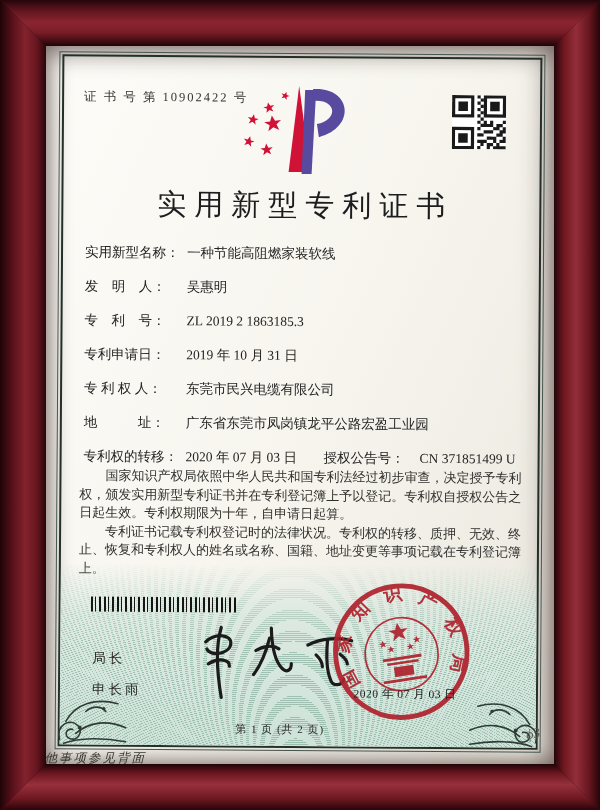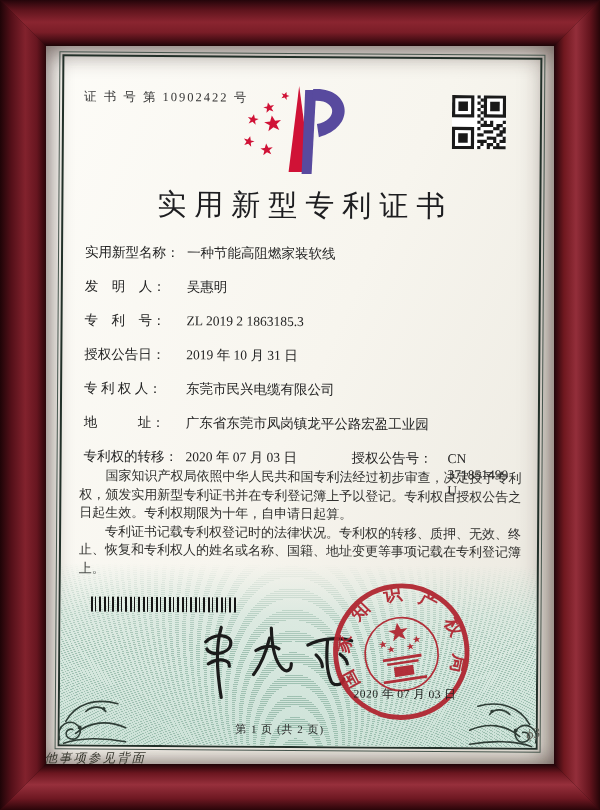--- a/index.html
+++ b/index.html
@@ -38,21 +38,21 @@
   .logo{position:absolute;left:176px;top:24px;}
   .qr{position:absolute;left:388px;top:36px;}
   .title{position:absolute;left:0;right:0;top:128px;text-align:center;
     font-size:29px;letter-spacing:8px;text-indent:8px;color:#1d1d20;font-weight:500;}
 
   .fields{position:absolute;left:22px;right:18px;top:188px;font-size:13.5px;color:#242424;}
   .frow{display:flex;margin-bottom:18px;line-height:16px;}
   .frow .lbl{width:102px;flex:none;}
   .frow .val{flex:1;}
   .grant .val1{width:138px;flex:none;}
-  .grant .lbl2{width:96px;flex:none;margin-left:28px;}
+  .grant .lbl2{width:96px;flex:none;}
 
   .paras{position:absolute;left:18px;right:16px;top:410px;font-size:13px;
     line-height:18.5px;color:#30302e;}
   .paras p{margin:0;text-indent:2em;}
 
   
   .band{position:absolute;left:0;right:0;bottom:0;height:182px;
     background:linear-gradient(180deg,rgba(214,231,222,0) 0%,rgba(214,231,222,.8) 28%,#d6e7de 55%,#cde2d8 100%);}
   .band-lines{position:absolute;inset:0;
     background:repeating-radial-gradient(900px 430px at 50% 135%,rgba(96,148,126,.45) 0 1px,rgba(96,148,126,0) 1px 4px);
@@ -144,21 +144,21 @@
           </div>
           <div class="frow">
             <span class="lbl">发　明　人：</span>
             <span class="val">吴惠明</span>
           </div>
           <div class="frow">
             <span class="lbl">专　利　号：</span>
             <span class="val">ZL 2019 2 1863185.3</span>
           </div>
           <div class="frow">
-            <span class="lbl">授权公告日：</span>
+            <span class="lbl">专利申请日：</span>
             <span class="val">2019 年 10 月 31 日</span>
           </div>
           <div class="frow">
             <span class="lbl">专 利 权 人：</span>
             <span class="val">东莞市民兴电缆有限公司</span>
           </div>
           <div class="frow">
             <span class="lbl">地　　　址：</span>
             <span class="val">广东省东莞市凤岗镇龙平公路宏盈工业园</span>
           </div>
@@ -197,20 +197,24 @@
             <path d="M20,52 C34,40 52,38 70,46"></path>
             <path d="M30,30 C36,24 46,24 50,30"></path>
             <path d="M8,62 C24,56 48,56 70,60"></path>
           </g>
           <circle cx="24" cy="46" r="2" fill="#2e3c35"></circle>
           <circle cx="48" cy="27" r="1.6" fill="#2e3c35"></circle>
         </svg>
 
         <div class="barcode"></div>
 
+        <div class="director">
+          <div>局长</div>
+          <div>申长雨</div>
+        </div>
 
         <svg class="signature" width="186" height="92" viewBox="0 0 186 92">
           <g fill="none" stroke="#1b1b1b" stroke-width="3.2" stroke-linecap="round" stroke-linejoin="round">
             <path d="M36,12 C30,30 30,54 34,82"></path>
             <path d="M20,26 C30,17 47,19 45,29 C43,39 24,41 21,33"></path>
             <path d="M22,48 C32,42 44,44 43,51"></path>
             <path d="M84,24 C80,38 75,50 67,60"></path>
             <path d="M70,36 C78,31 88,31 93,35"></path>
             <path d="M86,14 C86,30 88,47 96,55 C100,59 105,57 105,50"></path>
             <path d="M122,32 C136,25 154,25 166,29"></path>

